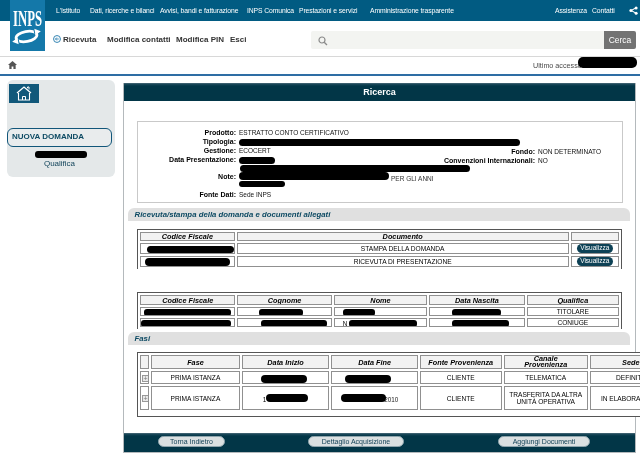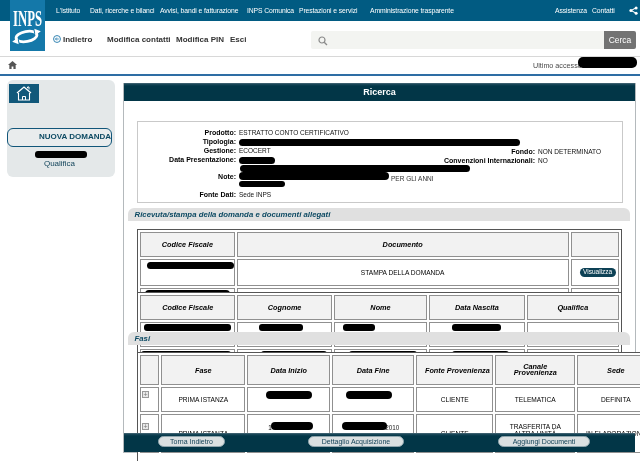--- a/index.html
+++ b/index.html
@@ -16,34 +16,34 @@
 #cerca { left:604px; top:30.5px; width:32px; height:18px; background:#737373; color:#fff; font-size:8.5px; text-align:center; line-height:18px; border-radius:0 2px 2px 0; }
 
 #crumbrow { left:0; top:56px; width:640px; height:17px; border-top:1px solid #d8d8d8; background:#fff; }
 #crumb { left:20px; top:61px; font-size:7.6px; color:#76777a; white-space:nowrap; letter-spacing:-0.05px; }
 #ultimo { left:533px; top:61px; font-size:7.2px; color:#4a4a4a; }
 #blueline { left:0; top:73.5px; width:640px; height:2px; background:#2e6da4; }
 
 #sidebar { left:7px; top:80px; width:108px; height:97px; background:#e4e8e9; border-radius:6px; }
 #homebox { left:9px; top:84px; width:30px; height:19px; background:#11587a; }
 #lemie { left:7px; top:105px; width:105px; height:21px; background:#06394d; border-radius:6px; color:#fff; font-size:8px; font-weight:bold; text-align:left; padding-left:4.5px; line-height:21px; letter-spacing:0; }
-#nuova { left:7px; top:128px; width:105px; height:19px; background:#e9eced; border:1.5px solid #11567a; border-radius:6px; color:#0d4a63; font-size:8px; font-weight:bold; text-align:right; padding-left:22px; line-height:16px; letter-spacing:0; }
+#nuova { left:7px; top:128px; width:105px; height:19px; background:#e9eced; border:1.5px solid #11567a; border-radius:6px; color:#0d4a63; font-size:8px; font-weight:bold; text-align:left; padding-left:4px; line-height:16px; letter-spacing:0; }
 #cittadino { left:7px; top:159px; width:105px; text-align:center; color:#14465c; font-size:8px; }
 
 #panel { left:123px; top:83px; width:513px; height:370px; background:#fff; border:1px solid #b4b9bc; }
 #ricercabar { left:124px; top:83px; width:511px; height:18px; background:linear-gradient(180deg,#57737f 0,#1d4a5c 1px,#023647 3px,#023647 100%); color:#fff; font-weight:bold; font-size:9px; text-align:center; line-height:18px; }
 .secbar { left:128px; width:502px; height:13px; background:#e0e0e0; border-radius:6px 6px 0 0; font-style:italic; font-weight:bold; font-size:7.8px; color:#0d4a63; line-height:13px; padding-left:6.5px; }
 #box1 { left:137px; top:121px; width:486px; height:82px; border:1px solid #c9c9c9; background:#fff; }
 .lbl { position:absolute; font-size:7px; font-weight:bold; color:#000; white-space:nowrap; }
 .val { position:absolute; font-size:6.5px; color:#111; white-space:nowrap; }
 .redact { position:absolute; background:#000; border-radius:3px; }
 
 table.grid { position:absolute; border-collapse:separate; border-spacing:2px; background:#fff; border:1px solid #555; table-layout:fixed; }
 table.t1, table.t2 { border-bottom:none; }
-table.grid td, table.grid th { border:1px solid #909090; font-size:6.6px; line-height:7px; text-align:center; padding:8px; overflow:hidden; white-space:nowrap; position:relative; height:8px; }
+table.grid td, table.grid th { border:1px solid #909090; font-size:6.6px; line-height:7px; text-align:center; padding:0; overflow:hidden; white-space:nowrap; position:relative; height:8px; }
 table.grid th { font-style:italic; font-weight:bold; font-size:7.3px; background:#f2f2f2; }
 .vbtn { display:block; margin:0 auto; width:36px; height:9px; background:#0d4155; color:#fff; border-radius:4.5px; font-size:6.5px; line-height:8.5px; }
 
 #botbar { left:124px; top:433px; width:511px; height:19px; background:linear-gradient(180deg,#57737f 0,#1d4a5c 1px,#023647 3px,#023647 100%); }
 .pill { position:absolute; top:435.5px; height:11px; background:#dbe0e1; border:1px solid #8fa5ad; border-radius:6px; color:#0e3d53; font-size:7px; line-height:9px; text-align:center; }
 </style>
 </head>
 <body>
 <div id="page">
 
@@ -75,21 +75,21 @@
       <path d="M9.5 43.5 l-4 1.8 -1.2 -4.4 4.4 -1.8 z" fill="#1478a9"></path>
       <path d="M24.3 28.8 l6.5 2.4 -5.2 4 z" fill="#fff"></path>
       <path d="M8.7 44.2 l-6.5 -2.4 5.2 -4 z" fill="#fff"></path>
     </svg>
   </div>
 
   <svg class="abs" style="left:53px;top:35px" width="8" height="8" viewBox="0 0 10 10">
       <circle cx="5" cy="5" r="4.3" fill="none" stroke="#2c7fb0" stroke-width="1.2"></circle>
       <path d="M7.2 5 H3.4 M4.8 3.2 L3 5 l1.8 1.8" fill="none" stroke="#2c7fb0" stroke-width="1.1"></path>
     </svg>
-  <span class="abs toolitem" style="left:63px">Indietro</span>
+  <span class="abs toolitem" style="left:63px">Ricevuta</span>
   <span class="abs toolitem" style="left:107px">Modifica contatti</span>
   <span class="abs toolitem" style="left:176px">Modifica PIN</span>
   <span class="abs toolitem" style="left:230px">Esci</span>
   <div class="abs" id="srch"></div>
   <svg class="abs" style="left:318px;top:36px" width="10" height="10" viewBox="0 0 10 10">
       <circle cx="4" cy="4" r="3" fill="none" stroke="#8a8a8a" stroke-width="1.2"></circle>
       <path d="M6.2 6.2 L9 9" stroke="#8a8a8a" stroke-width="1.3"></path>
     </svg>
   <div class="abs" id="cerca">Cerca</div>
 

